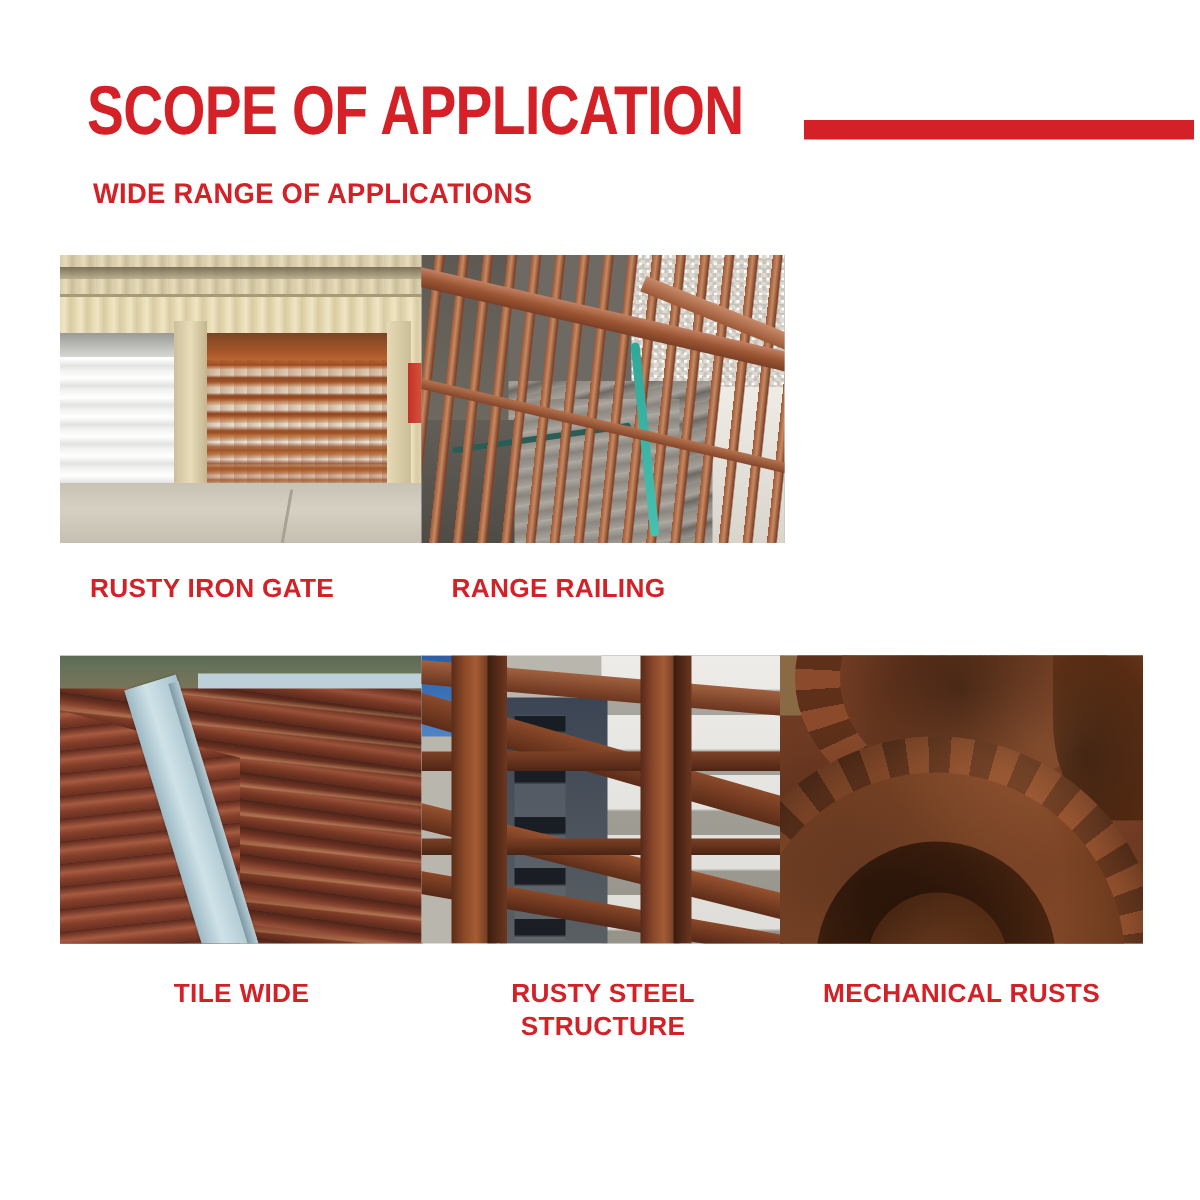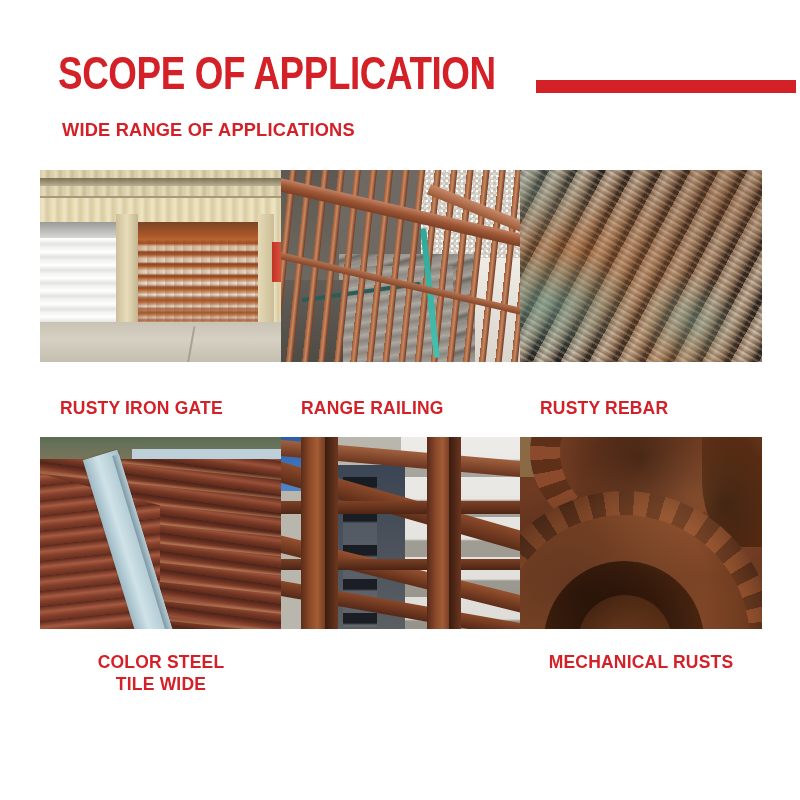--- a/index.html
+++ b/index.html
@@ -84,21 +84,21 @@
   .cell.col-3 { left: 520px; }
 
   .thumb {
     position: relative;
     width: 242px;
     height: 192px;
     overflow: hidden;
     background: #cfcfcf;
   }
   .caption {
-    margin-top: 35px;
+    margin-top: 19px;
     font-size: 17.5px;
     line-height: 22px;
     font-weight: bold;
     color: #d42027;
     text-align: center;
     letter-spacing: 0.2px;
   }
   .caption.left-align { text-align: left; padding-left: 20px; }
   .caption.two-line { margin-top: 22px; }
 
@@ -462,48 +462,37 @@
         <div class="layer rail-hose2"></div>
         <div class="layer rail-balusters"></div>
         <div class="layer rail-hose"></div>
         <div class="layer rail-top2"></div>
         <div class="layer rail-handrail"></div>
         <div class="layer rail-pipe"></div>
       </div>
       <div class="caption left-align">RANGE RAILING</div>
     </div>
 
-    <div class="cell col-3">
-      <div class="thumb">
-        <div class="layer rebar-bg"></div>
-        <div class="layer rebar-rods"></div>
-        <div class="layer rebar-ribs"></div>
-        <div class="layer rebar-rust"></div>
-        <div class="layer rebar-patina"></div>
-      </div>
-      <div class="caption left-align">RUSTY REBAR</div>
-    </div>
   </div>
 
   <div class="grid-row" id="row-2">
 
     <div class="cell col-1">
       <div class="thumb">
         <div class="layer roof-sky"></div>
         <div class="layer roof-left-bg"></div>
         <div class="layer roof-bg-build2"></div>
         <div class="layer roof-bg-windows"></div>
         <div class="layer roof-main"></div>
         <div class="layer roof-main2"></div>
         <div class="layer roof-left-panel"></div>
         <div class="layer roof-ridge"></div>
         <div class="layer roof-ridge-edge"></div>
       </div>
       <div class="caption two-line">
-        <div>COLOR STEEL</div>
         <div>TILE WIDE</div>
       </div>
     </div>
 
     <div class="cell col-2">
       <div class="thumb">
         <div class="layer st-bg"></div>
         <div class="layer st-sky"></div>
         <div class="layer st-conc-r"></div>
         <div class="layer st-conc-bands"></div>
@@ -513,20 +502,24 @@
         <div class="layer st-beam-a"></div>
         <div class="layer st-beam-h"></div>
         <div class="layer st-beam-b"></div>
         <div class="layer st-beam-h2"></div>
         <div class="layer st-beam-c"></div>
         <div class="layer st-col-1"></div>
         <div class="layer st-col-1b"></div>
         <div class="layer st-col-2"></div>
         <div class="layer st-col-2b"></div>
       </div>
+      <div class="caption two-line">
+        <div>RUSTY STEEL</div>
+        <div>STRUCTURE</div>
+      </div>
     </div>
 
     <div class="cell col-3">
       <div class="thumb">
         <div class="layer gear-bg"></div>
         <div class="layer gear-sky"></div>
         <div class="layer gear-ground"></div>
         <div class="layer gear-upper"></div>
         <div class="layer gear-upper-in"></div>
         <div class="layer gear-dark-r"></div>

